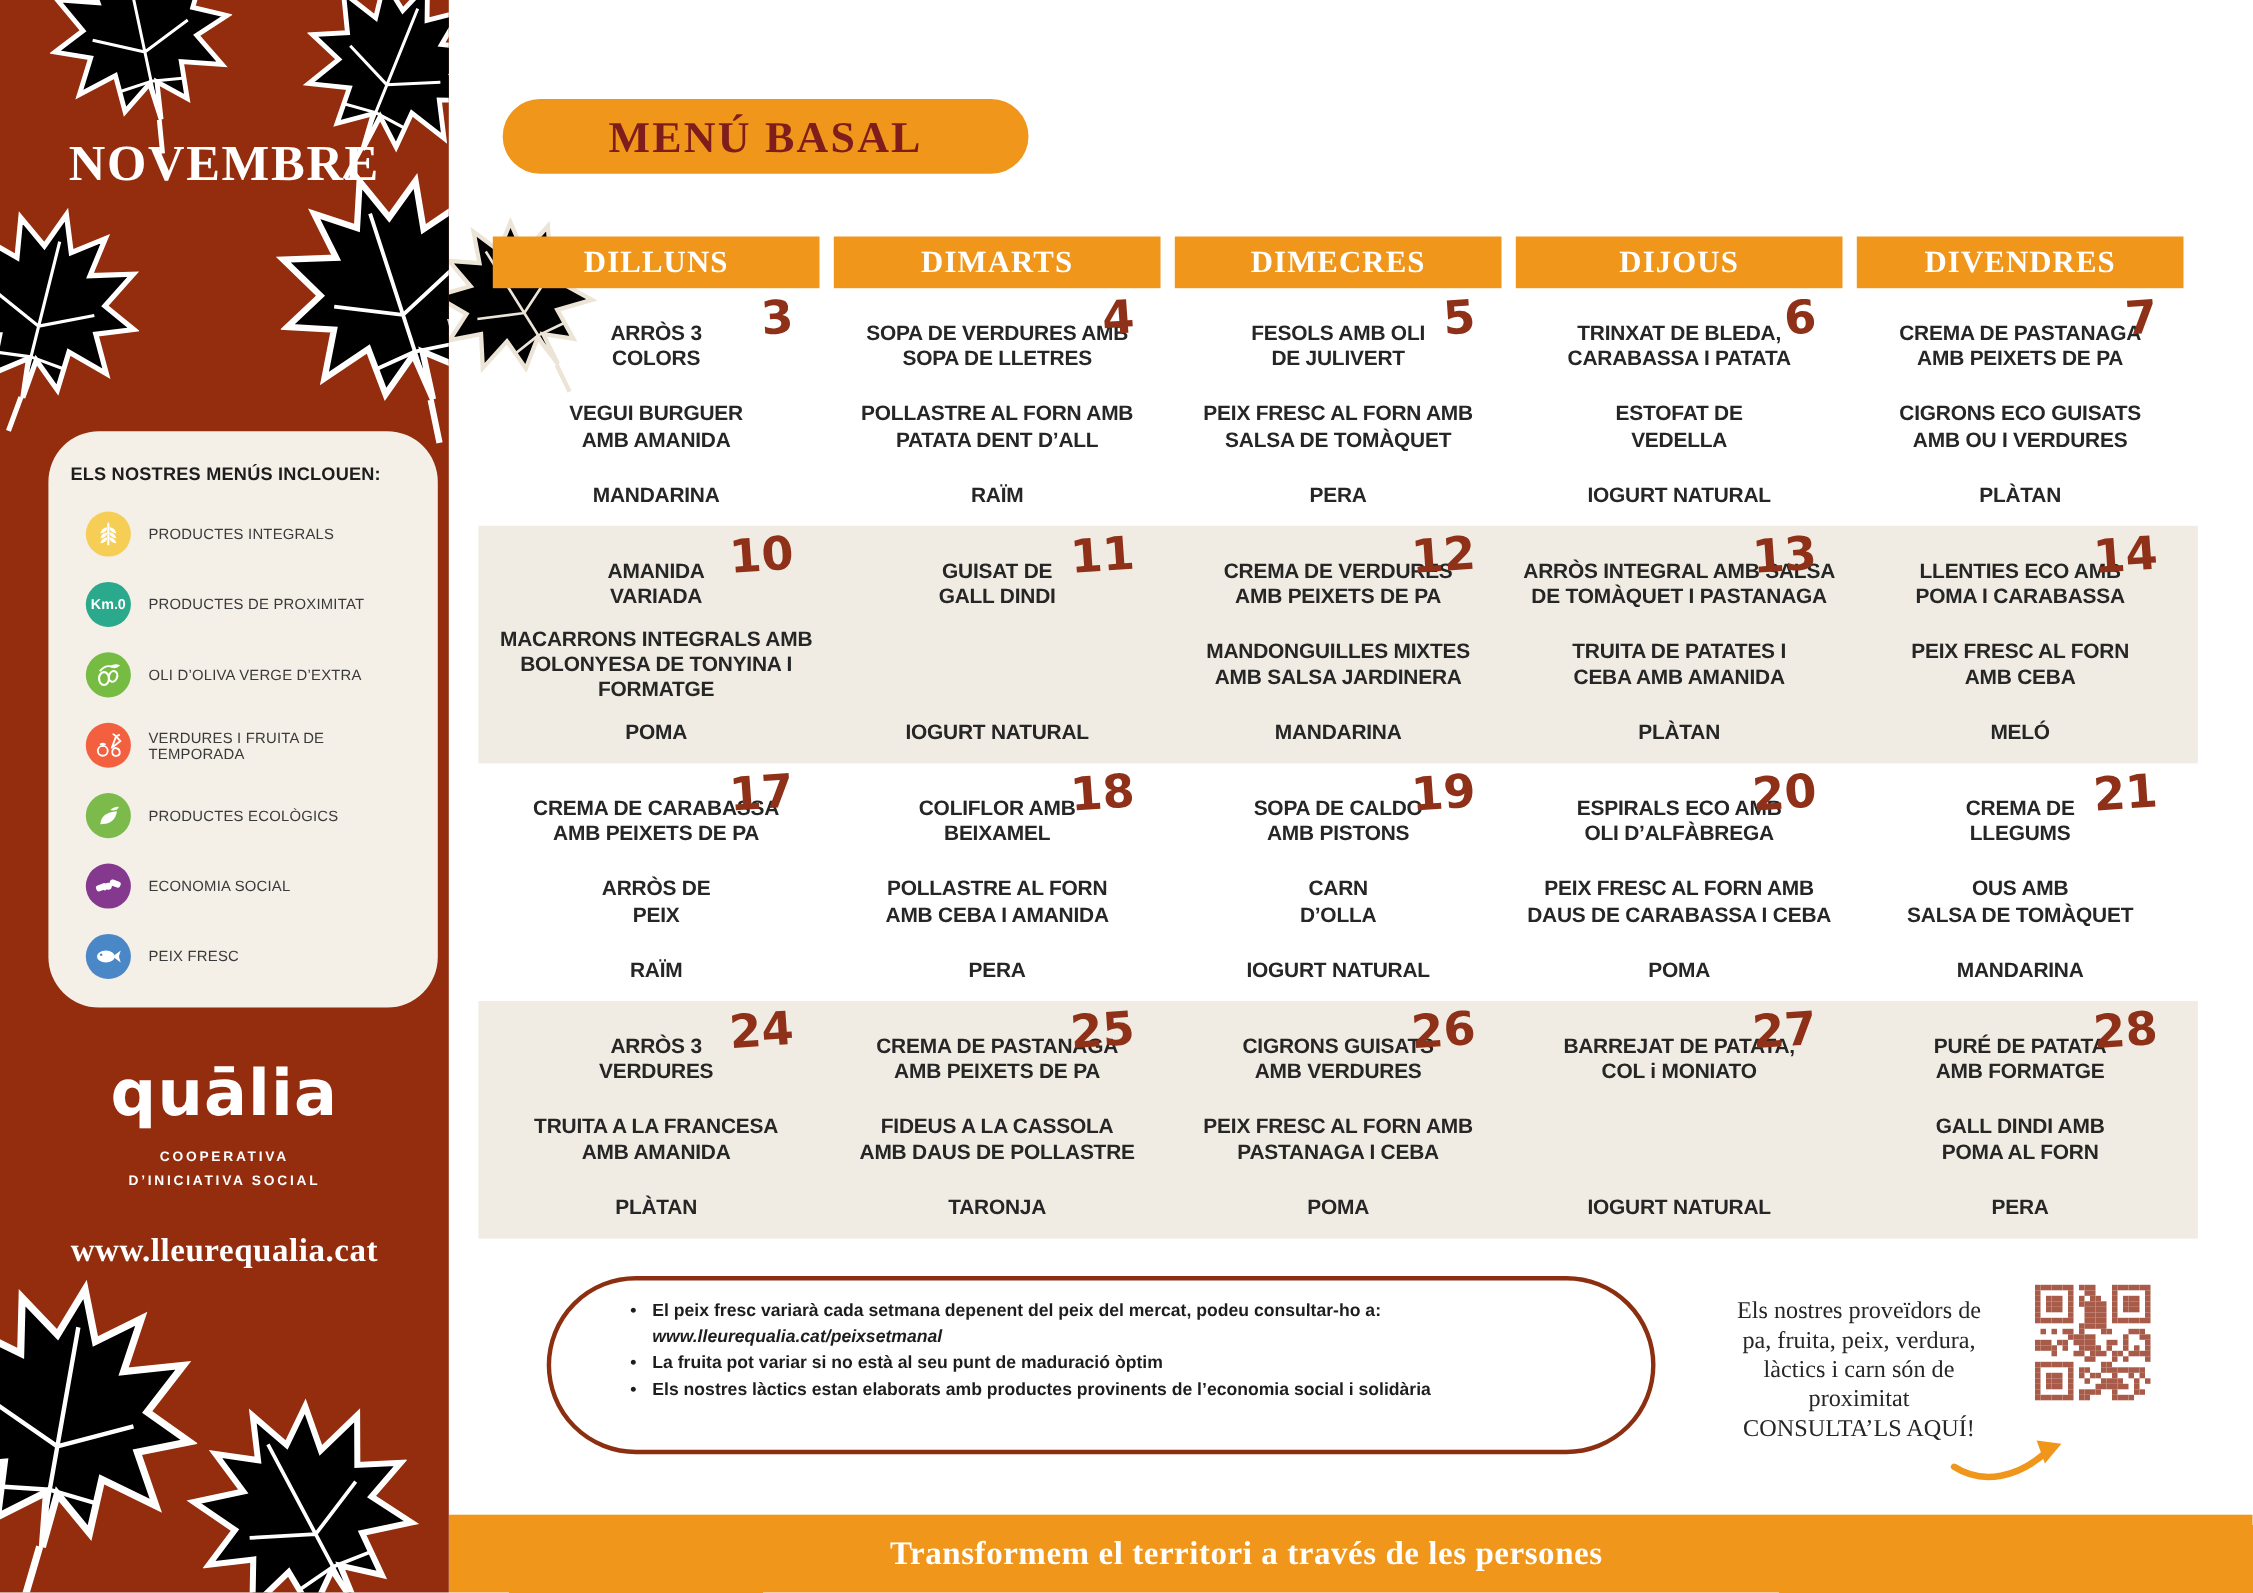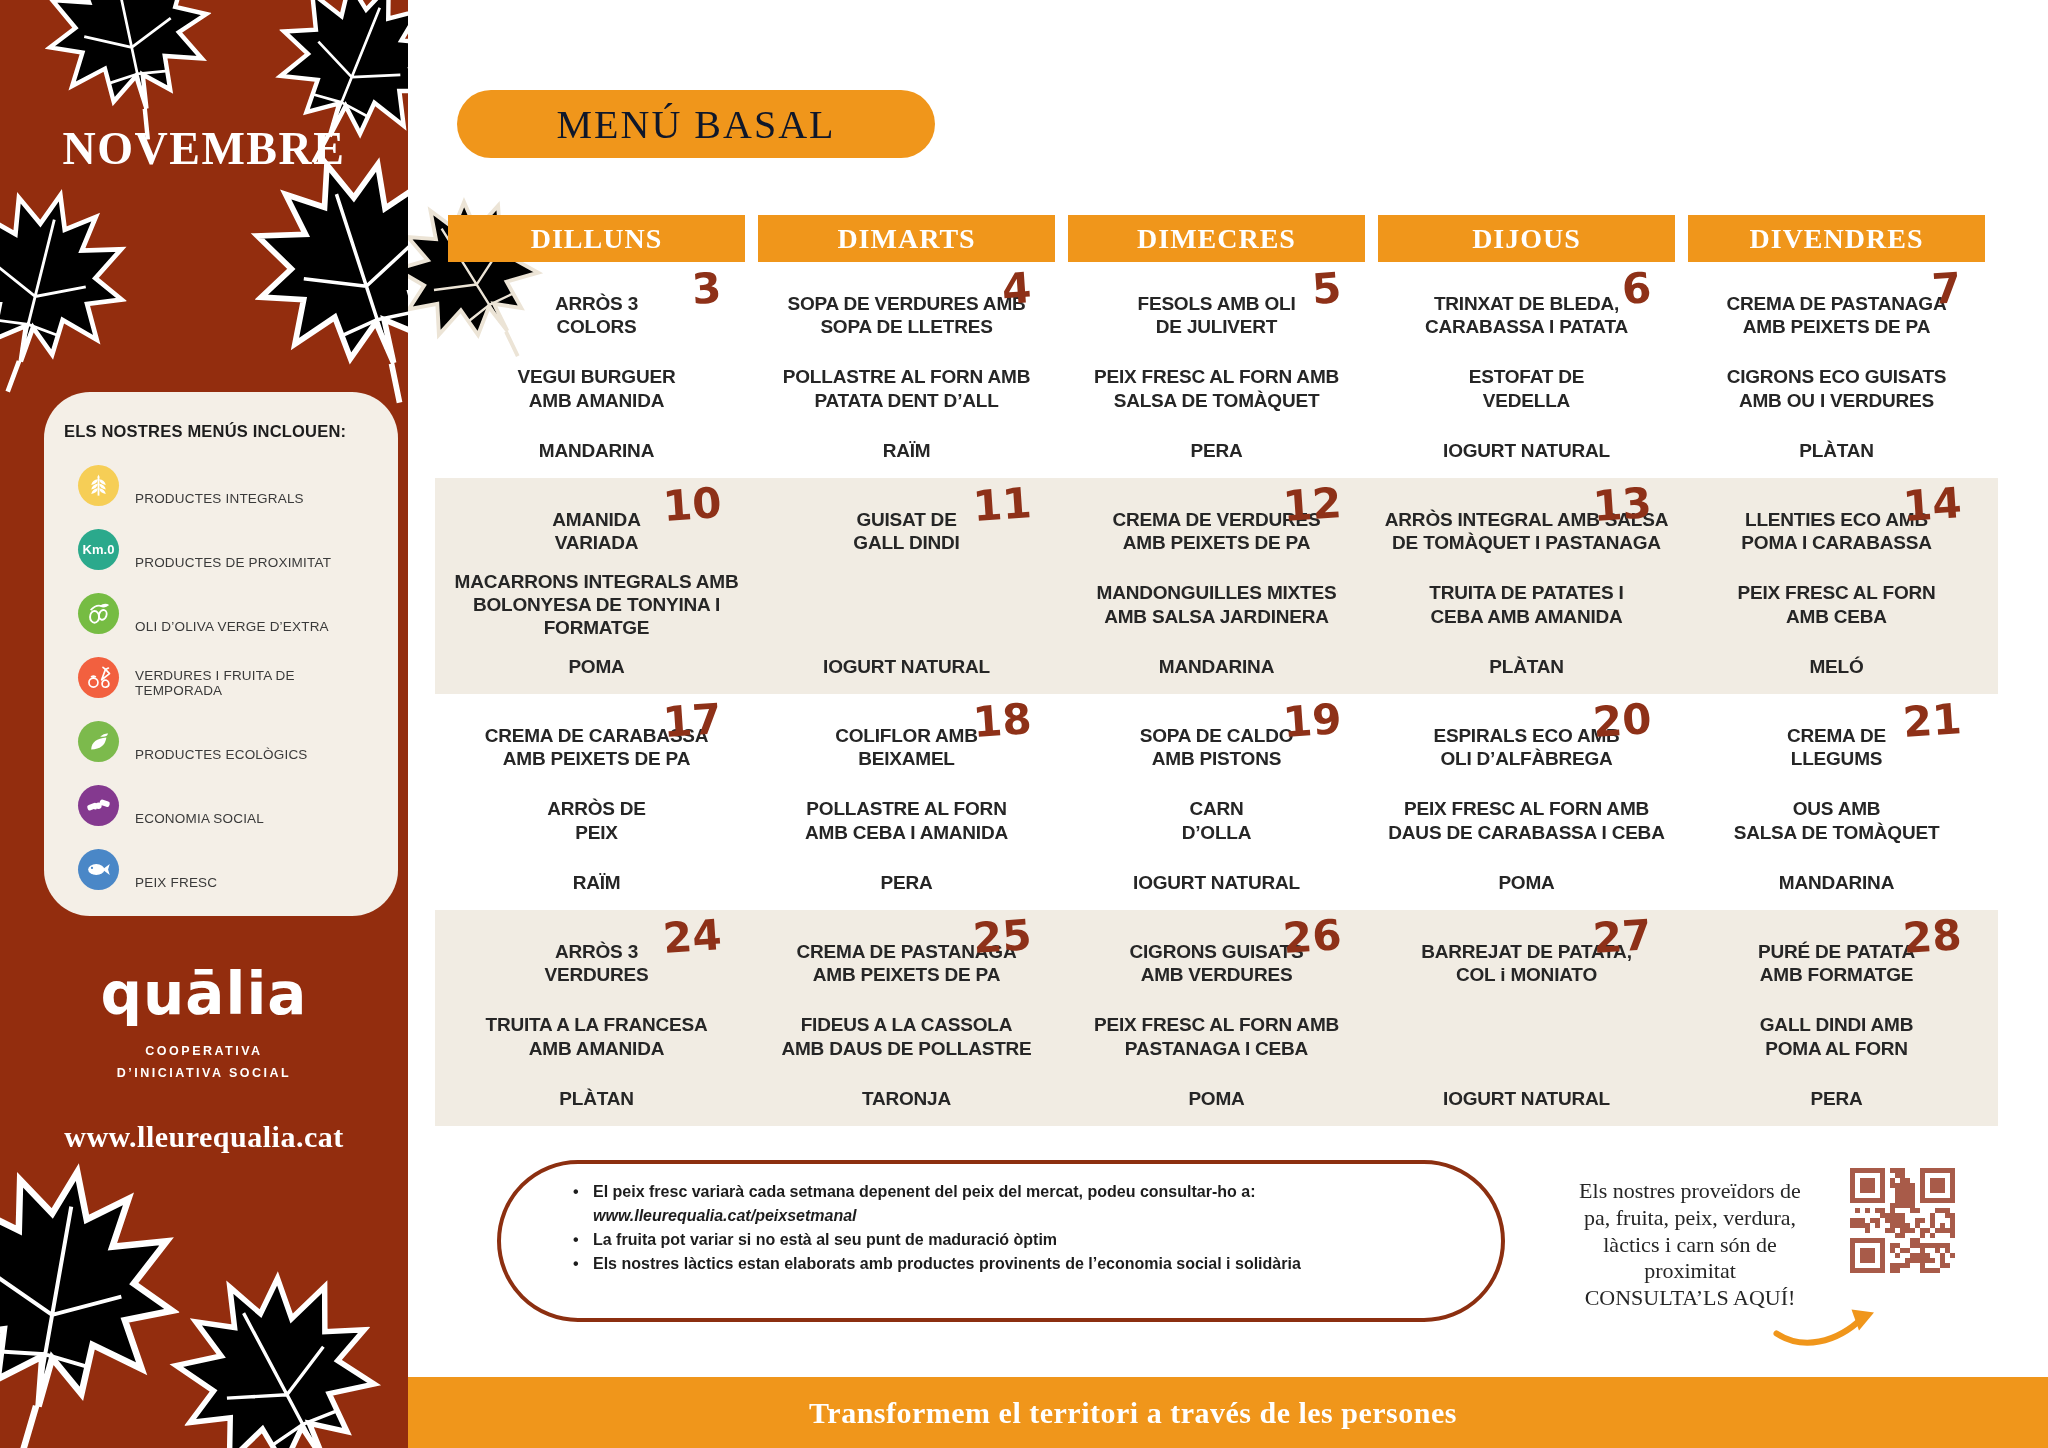--- a/index.html
+++ b/index.html
@@ -25,21 +25,21 @@
   }
   .legend-card {
     position:absolute; left:44px; top:392px; width:354px; height:524px;
     background: var(--legend_bg); border-radius:46px;
     padding:30px 18px 0 34px;
   }
   .legend-title {
     text-align:left; margin-left:-14px; margin-bottom:24px;
     font-size:16.5px; font-weight:700; color:#1d1d1d; letter-spacing:.2px;
   }
-  .legend-item { display:flex; align-items:flex-end; gap:16px; margin-bottom:23px; }
+  .legend-item { display:flex; align-items:center; gap:16px; margin-bottom:23px; }
   .legend-icon {
     width:41px; height:41px; border-radius:50%; flex:none;
     display:flex; align-items:center; justify-content:center; color:#fff;
   }
   .legend-icon svg { width:27px; height:27px; }
   .ic-wheat { background: var(--legend_wheat); }
   .ic-km0   { background: var(--legend_km0); }
   .ic-olive { background: var(--legend_olive); }
   .ic-veg   { background: var(--legend_veg); }
   .ic-eco   { background: var(--legend_eco); }
@@ -63,22 +63,22 @@
     font-family:"Liberation Serif", serif; font-weight:700; font-size:30px;
     color:#fff; letter-spacing:.5px;
   }
   
   .title-pill {
     position:absolute; left:457px; top:90px; width:478px; height:68px;
     background: var(--orange); border-radius:40px; z-index:1;
     display:flex; align-items:center; justify-content:center;
   }
   .title-pill span {
-    font-family:"Liberation Serif", serif; font-weight:400; font-size:40px;
-    color:#0f172a; letter-spacing:2px;
+    font-family:"Liberation Serif", serif; font-weight:700; font-size:40px;
+    color:#7f1d1d; letter-spacing:2px;
   }
   
   .calendar { position:absolute; left:448px; top:215px; width:1537px; z-index:1; }
   .day-headers { display:grid; grid-template-columns:repeat(5,1fr); gap:13px; }
   .day-header {
     height:47px; background:var(--orange);
     display:flex; align-items:center; justify-content:center;
     font-family:"Liberation Serif", serif; font-weight:700; font-size:28px;
     color:#fff; letter-spacing:1px;
   }

